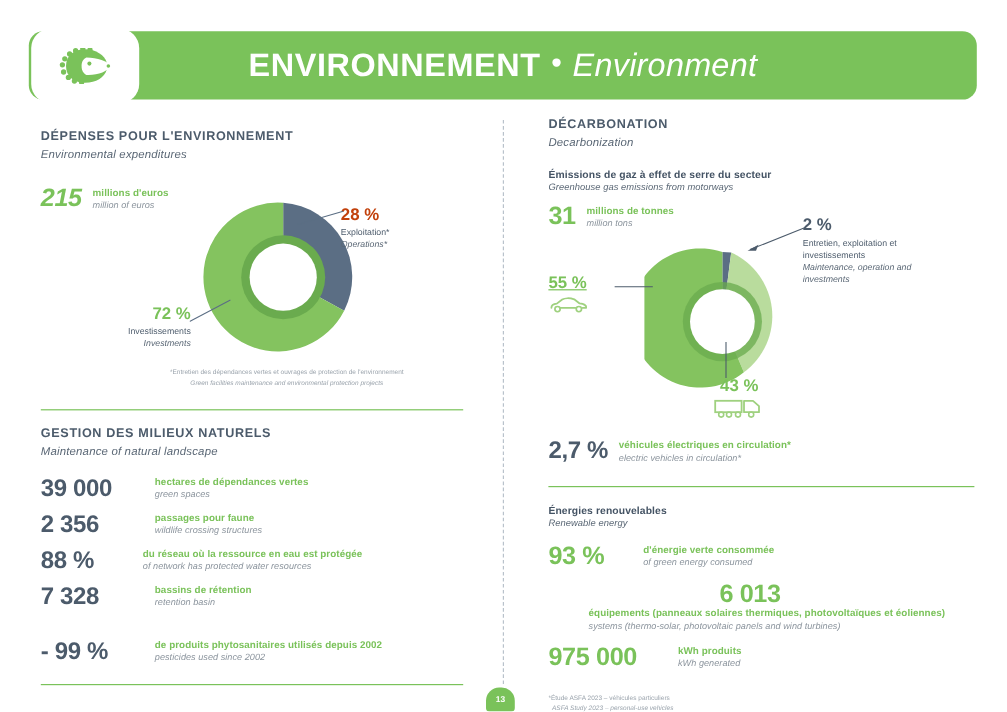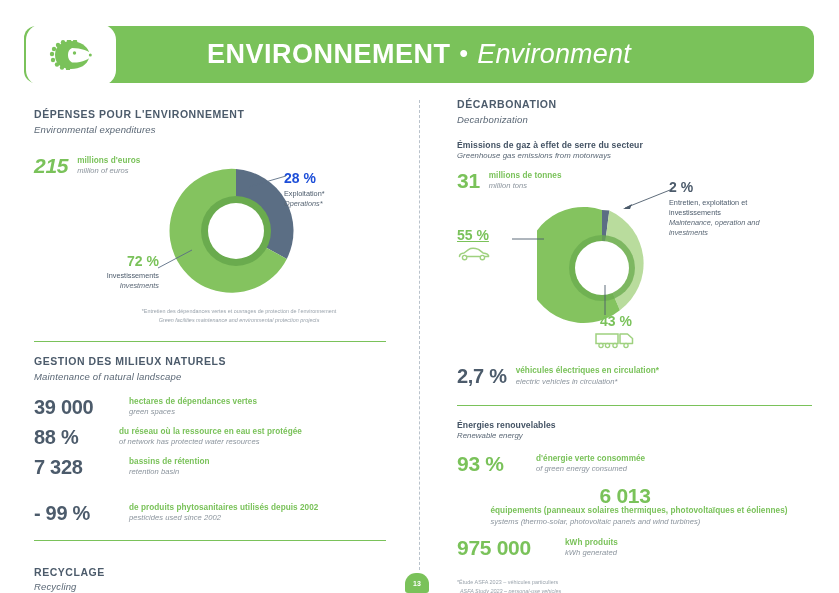--- a/index.html
+++ b/index.html
@@ -171,21 +171,21 @@
         <div class="abs" style="left:0px; top:105px; width:125px; text-align:right;">
           <div class="callout-num" style="color:#7ac25a; font-size:14px;">72 %</div>
           <div class="callout-lbl-fr" style="color:#4c5b6b; margin-top:3px;">Investissements</div>
           <div class="callout-lbl-en" style="color:#5a6775;">Investments</div>
         </div>
         <svg class="abs" style="left:124px; top:100px;" width="36" height="22">
           <line x1="0" y1="19" x2="34" y2="1" stroke="#5b6e84" stroke-width="0.9"></line>
         </svg>
 
         <div class="abs" style="left:250px; top:22px; width:110px;">
-          <div class="callout-num" style="color:#1d4ed8; font-size:14px;">28 %</div>
+          <div class="callout-num" style="color:#c2410c; font-size:14px;">28 %</div>
           <div class="callout-lbl-fr" style="color:#4c5b6b; margin-top:4px;">Exploitation*</div>
           <div class="callout-lbl-en" style="color:#5a6775;">Operations*</div>
         </div>
         <svg class="abs" style="left:214px; top:24px;" width="40" height="16">
           <line x1="0" y1="14" x2="38" y2="3" stroke="#5b6e84" stroke-width="0.9"></line>
         </svg>
 
         <div class="footnote center abs" style="left:60px; top:158px; width:290px;">
           <div>*Entretien des dépendances vertes et ouvrages de protection de l'environnement</div>
           <div class="en">Green facilities maintenance and environmental protection projects</div>
@@ -200,20 +200,27 @@
       <div class="sec-sub">Maintenance of natural landscape</div>
 
       <div class="stat" style="margin-top:13px;">
         <div class="num slate" style="font-size:20px; width:86px;">39 000</div>
         <div class="txt">
           <div class="fr">hectares de dépendances vertes</div>
           <div class="en">green spaces</div>
         </div>
       </div>
 
+      <div class="stat" style="margin-top:10px;">
+        <div class="num slate" style="font-size:20px; width:86px;">2 356</div>
+        <div class="txt">
+          <div class="fr">passages pour faune</div>
+          <div class="en">wildlife crossing structures</div>
+        </div>
+      </div>
 
       <div class="stat" style="margin-top:10px;">
         <div class="num slate" style="font-size:20px; width:76px;">88 %</div>
         <div class="txt">
           <div class="fr">du réseau où la ressource en eau est protégée</div>
           <div class="en">of network has protected water resources</div>
         </div>
       </div>
 
       <div class="stat" style="margin-top:10px;">

